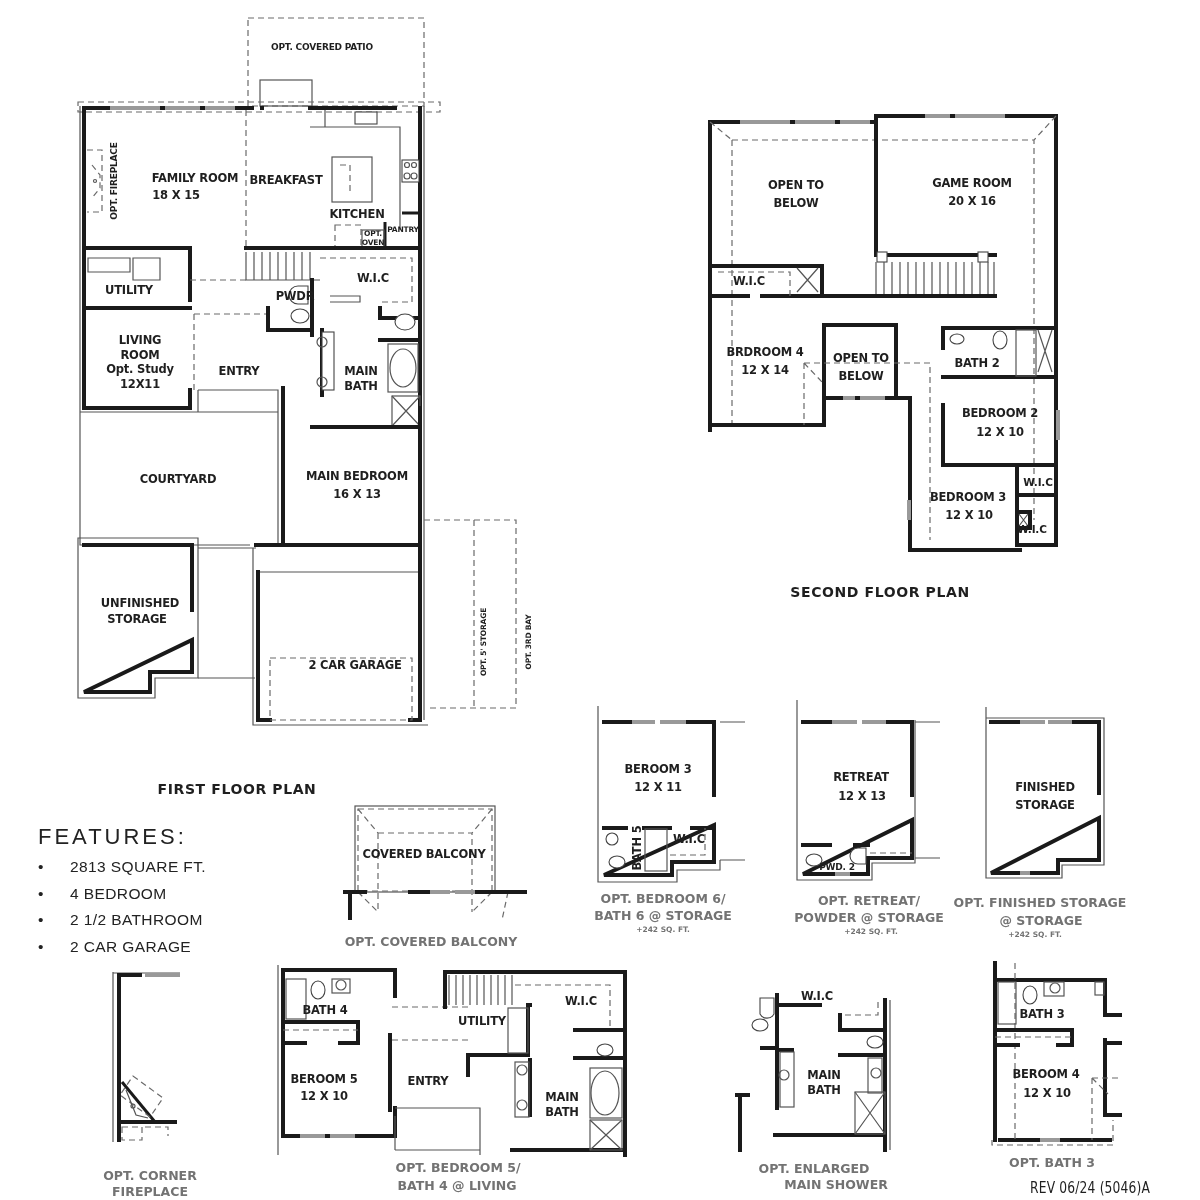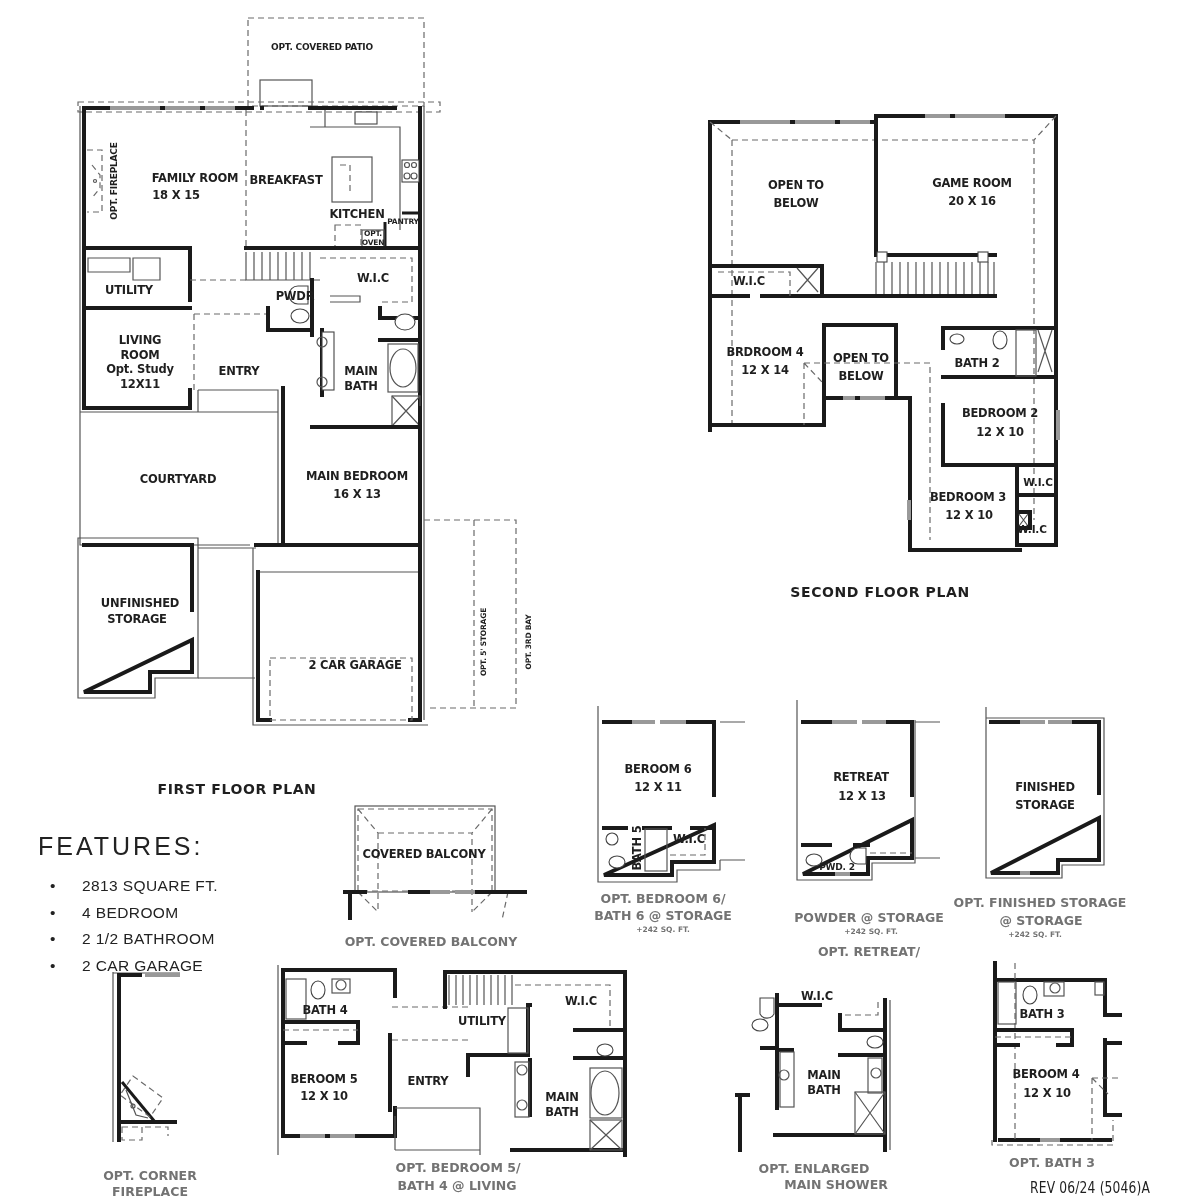--- a/index.html
+++ b/index.html
@@ -7,22 +7,22 @@
   svg.plan { position:absolute; left:0; top:0; }
   .lbl { position:absolute; font-family:"DejaVu Sans", sans-serif; font-weight:bold; font-size:11.5px; line-height:16px; text-align:center; color:#1f1f1f; white-space:nowrap; transform:translateX(-50%); letter-spacing:-0.2px; }
   .lbl.sm { font-size:9px; line-height:11px; }
   .lbl.xs { font-size:7.5px; line-height:9px; }
   .lbl.vert { transform:translate(-50%,-50%) rotate(-90deg); }
   .lbl.norm { font-weight:normal; }
   .title { position:absolute; font-family:"DejaVu Sans", sans-serif; font-weight:bold; font-size:14px; letter-spacing:0.6px; color:#1f1f1f; white-space:nowrap; transform:translateX(-50%); }
   .cap { position:absolute; font-family:"DejaVu Sans", sans-serif; font-weight:bold; font-size:12.5px; line-height:16px; text-align:center; color:#737373; white-space:nowrap; transform:translateX(-50%); }
   .cap .sub { display:block; font-size:7.5px; line-height:9px; font-weight:bold; }
   .features { position:absolute; left:38px; top:816px; font-family:"Liberation Sans", sans-serif; color:#222; }
-  .features h2 { margin:16px 0 4px 0; font-weight:normal; font-size:25px; letter-spacing:3px; }
-  .features ul { list-style:none; margin:12px; padding:0; }
+  .features h2 { margin:8px 0 4px 0; font-weight:normal; font-size:22px; letter-spacing:3px; }
+  .features ul { list-style:none; margin:0; padding:0; }
   .features li { font-size:15.5px; line-height:26.5px; letter-spacing:0.4px; }
   .features li .bullet { display:inline-block; width:32px; }
   .rev { position:absolute; left:1030px; top:1179px; font-family:"DejaVu Sans", sans-serif; font-size:15px; letter-spacing:0.2px; color:#1f1f1f; transform:scaleX(0.82); transform-origin:left top; white-space:nowrap; }
 </style>
 </head>
 <body>
 
 <svg class="plan" width="1200" height="1200" viewBox="0 0 1200 1200">
   <defs>
     <style>
@@ -251,21 +251,21 @@
   </g>
 </svg>
 
 <div>
   <div class="lbl sm" style="left:322px;top:42px;">OPT. COVERED PATIO</div>
   <div class="lbl" style="left:176px;top:170px;padding-left:38px;">FAMILY ROOM</div>
   <div class="lbl" style="left:176px;top:187px;">18 X 15</div>
   <div class="lbl sm vert" style="left:114px;top:181px;">OPT. FIREPLACE</div>
   <div class="lbl" style="left:286px;top:172px;">BREAKFAST</div>
   <div class="lbl" style="left:357px;top:206px;">KITCHEN</div>
-  <div class="lbl xs" style="left:403px;top:217px;">PANTRY</div>
+  <div class="lbl xs" style="left:403px;top:225px;">PANTRY</div>
   <div class="lbl xs" style="left:373px;top:229px;">OPT.</div>
   <div class="lbl xs" style="left:373px;top:238px;">OVEN</div>
   <div class="lbl" style="left:129px;top:282px;">UTILITY</div>
   <div class="lbl" style="left:275px;top:288px;padding-left:40px;">PWDR</div>
   <div class="lbl" style="left:373px;top:270px;">W.I.C</div>
   <div class="lbl" style="left:140px;top:332px;">LIVING</div>
   <div class="lbl" style="left:140px;top:347px;">ROOM</div>
   <div class="lbl norm" style="left:140px;top:361px;font-weight:bold;">Opt. Study</div>
   <div class="lbl" style="left:140px;top:376px;">12X11</div>
   <div class="lbl" style="left:239px;top:363px;">ENTRY</div>
@@ -311,36 +311,36 @@
     <li><span class="bullet">•</span><span>2 CAR GARAGE</span></li>
   </ul>
 </div>
 
 <div>
   <div class="lbl" style="left:424px;top:846px;">COVERED BALCONY</div>
   <div class="cap" style="left:431px;top:934px;">OPT. COVERED BALCONY</div>
 </div>
 
 <div>
-  <div class="lbl" style="left:658px;top:761px;">BEROOM 6</div>
+  <div class="lbl" style="left:658px;top:761px;">BEROOM 3</div>
   <div class="lbl" style="left:658px;top:779px;">12 X 11</div>
   <div class="lbl vert" style="left:637px;top:848px;">BATH 5</div>
   <div class="lbl" style="left:689px;top:831px;">W.I.C</div>
   <div class="cap" style="left:663px;top:891px;">OPT. BEDROOM 6/</div>
   <div class="cap" style="left:663px;top:908px;">BATH 6 @ STORAGE</div>
   <div class="cap" style="left:663px;top:925px;">
       <span class="sub">+242 SQ. FT.</span>
     </div>
 </div>
 
 <div>
   <div class="lbl" style="left:861px;top:769px;">RETREAT</div>
   <div class="lbl" style="left:862px;top:788px;">12 X 13</div>
   <div class="lbl sm" style="left:837px;top:862px;">PWD. 2</div>
-  <div class="cap" style="left:869px;top:944px;">OPT. RETREAT/</div>
+  <div class="cap" style="left:869px;top:893px;">OPT. RETREAT/</div>
   <div class="cap" style="left:869px;top:910px;">POWDER @ STORAGE</div>
   <div class="cap" style="left:871px;top:927px;">
       <span class="sub">+242 SQ. FT.</span>
     </div>
 </div>
 
 <div>
   <div class="lbl" style="left:1045px;top:779px;">FINISHED</div>
   <div class="lbl" style="left:1045px;top:797px;">STORAGE</div>
   <div class="cap" style="left:1040px;top:895px;">OPT. FINISHED STORAGE</div>

